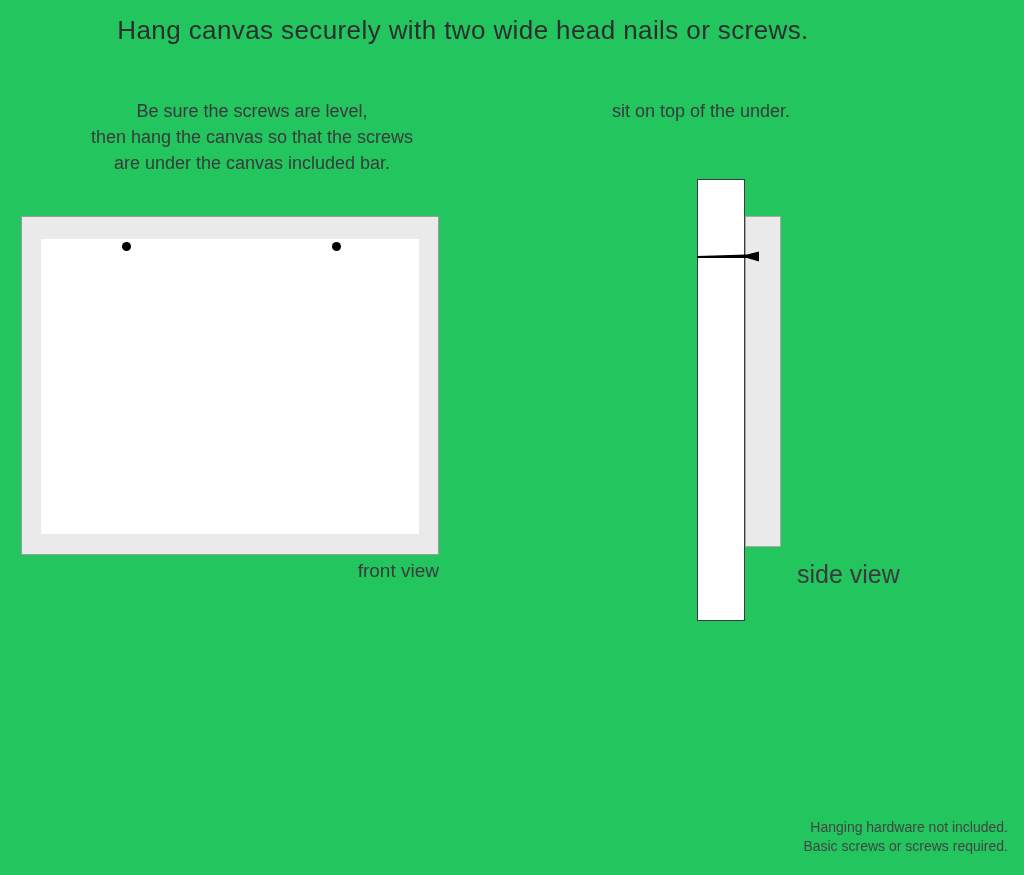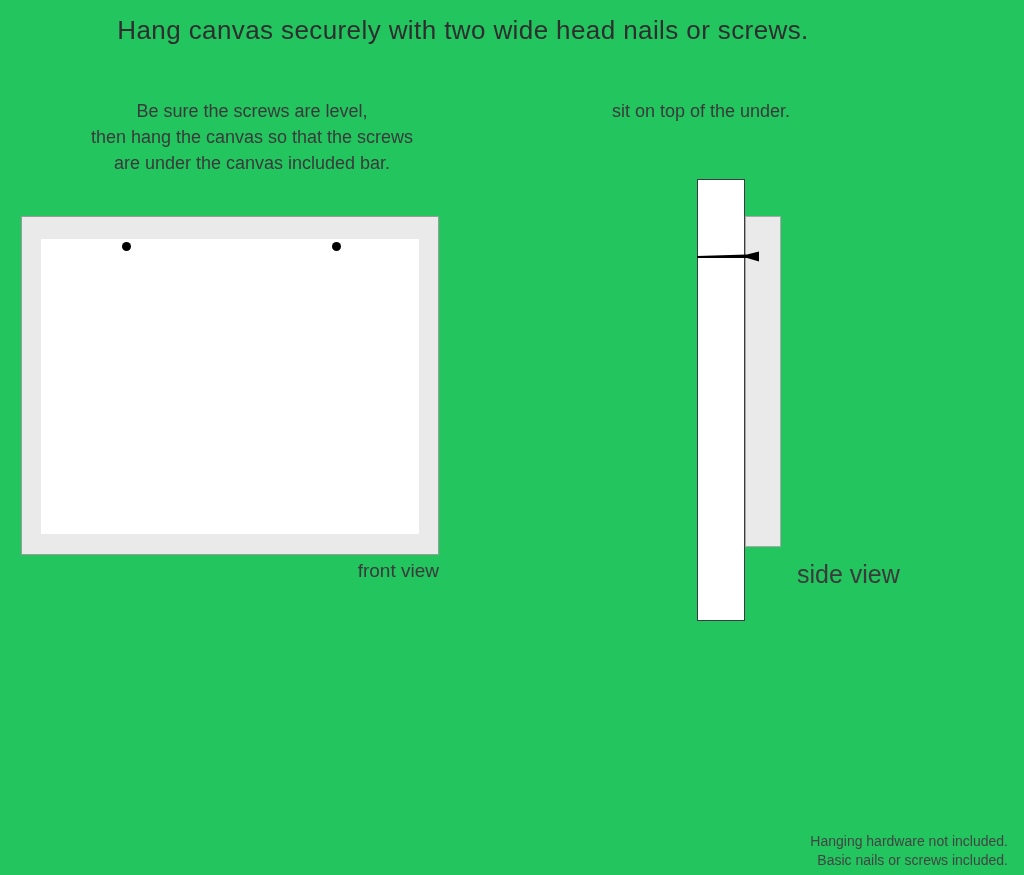--- a/index.html
+++ b/index.html
@@ -58,21 +58,21 @@
   }
   .nail{
     position:absolute;left:697px;top:251px;z-index:3;color:var(--nail-black);
   }
   .side-label{
     position:absolute;left:757px;top:560px;font-size:25px;color:#3a3a3a;margin-left:40px;
   }
 
   .footer-note{
     position:absolute;right:16px;top:818px;
-    text-align:right;font-size:14px;line-height:19px;color:var(--ink-soft);margin-top:14px;
+    text-align:right;font-size:14px;line-height:19px;color:var(--ink-soft);
   }
 </style>
 </head>
 <body>
 
 <div class="page">
 
   <div class="title">Hang canvas securely with two wide head nails or screws.</div>
 
   <div class="instr instr-left">
@@ -94,16 +94,16 @@
 
   <div class="side-canvas"></div>
   <div class="side-bar"></div>
   <svg class="nail" width="66" height="12" viewBox="0 0 66 12" aria-hidden="true">
     <polygon points="0,5 50,3.5 62,0.5 62,10.5 50,7 0,7" fill="currentColor"></polygon>
   </svg>
   <div class="side-label">side view</div>
 
   <div class="footer-note">
     <div>Hanging hardware not included.</div>
-    <div>Basic nails or screws included.</div>
+    <div>Basic screws or screws required.</div>
   </div>
 
 </div>
 
 </body></html>

